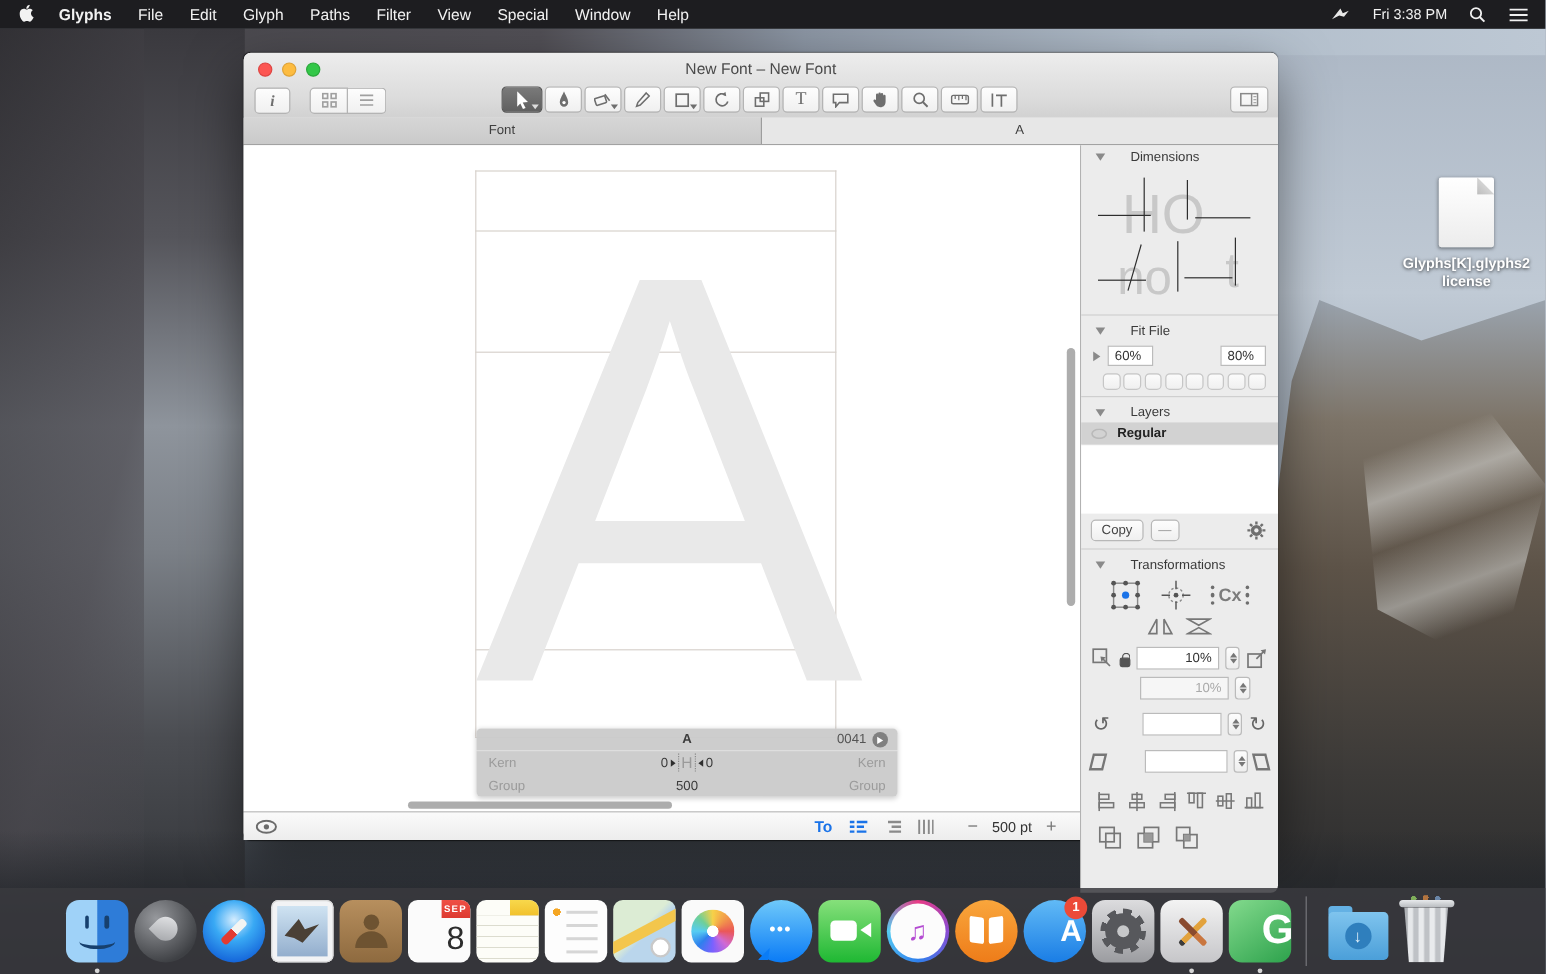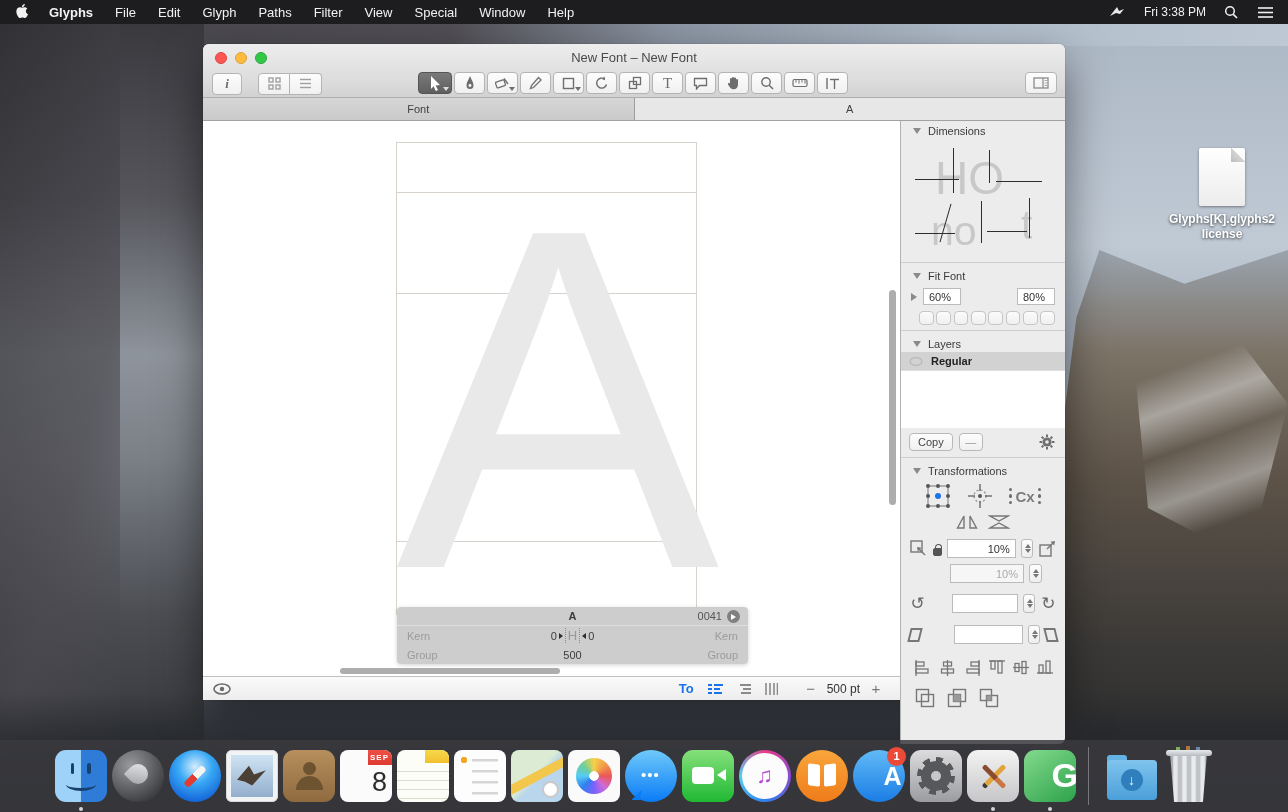--- a/index.html
+++ b/index.html
@@ -94,21 +94,21 @@
   
   .bbar { position:absolute; left:0; top:632px; width:697px; height:24px; border-top:1px solid #c0c0c0;
     background:linear-gradient(180deg,#fafafa,#ededed); display:flex; align-items:center; font-size:12px; color:#555; }
   .bbar .grow { flex:1; }
   .bbar .zbtn { font-size:15px; color:#777; width:20px; text-align:center; }
   .bbar .zlabel { color:#333; margin:0 6px; }
   .bicon { margin:0 7px; }
 
   
   .sidebar { position:absolute; left:697px; top:77px; width:165px; height:623px; background:#ececec; border-left:1px solid #b2b2b2; font-size:11px; color:#333; border-radius:0 0 6px 0; }
-  .shead { display:flex; align-items:center; gap:7px; padding:4px 0 2px 12px; font-size:11px; color:#3a3a3a; }
+  .shead { display:flex; align-items:center; gap:21px; padding:4px 0 2px 12px; font-size:11px; color:#3a3a3a; }
   .tri-d { width:0; height:0; border-left:4px solid transparent; border-right:4px solid transparent; border-top:6px solid #8a8a8a; }
   .tri-r { width:0; height:0; border-top:4px solid transparent; border-bottom:4px solid transparent; border-left:6px solid #8a8a8a; }
   .sdiv { height:1px; background:#cfcfcf; margin:3px 0; }
 
   .dim-demo { position:relative; height:118px; margin-top:2px; }
   .dim-demo span { position:absolute; color:#c8c8c8; line-height:1; }
   .dl { position:absolute; background:#2e2e2e; }
 
   .fitrow { display:flex; align-items:center; gap:6px; padding:4px 10px 2px 10px; }
   .ffield { width:38px; height:17px; border:1px solid #bbb; background:#fff; font-size:11px; color:#333; display:flex; align-items:center; padding-left:5px; }
@@ -531,21 +531,21 @@
       <i class="dl" style="left:44px;top:62px;width:1px;height:40px;transform:rotate(16deg);"></i>
       <i class="dl" style="left:14px;top:92px;width:40px;height:1px;"></i>
       <i class="dl" style="left:80px;top:60px;width:1px;height:42px;"></i>
       <i class="dl" style="left:86px;top:90px;width:40px;height:1px;"></i>
       <i class="dl" style="left:128px;top:57px;width:1px;height:40px;"></i>
     </div>
     <div class="sdiv"></div>
 
     <div class="shead">
       <i class="tri-d"></i>
-      <span>Fit Font</span>
+      <span>Fit File</span>
     </div>
     <div class="fitrow">
       <i class="tri-r"></i>
       <span class="ffield">60%</span>
       <span style="flex:1;"></span>
       <span class="ffield">80%</span>
     </div>
     <div class="fitdots">
       <i></i>
         <i></i>

